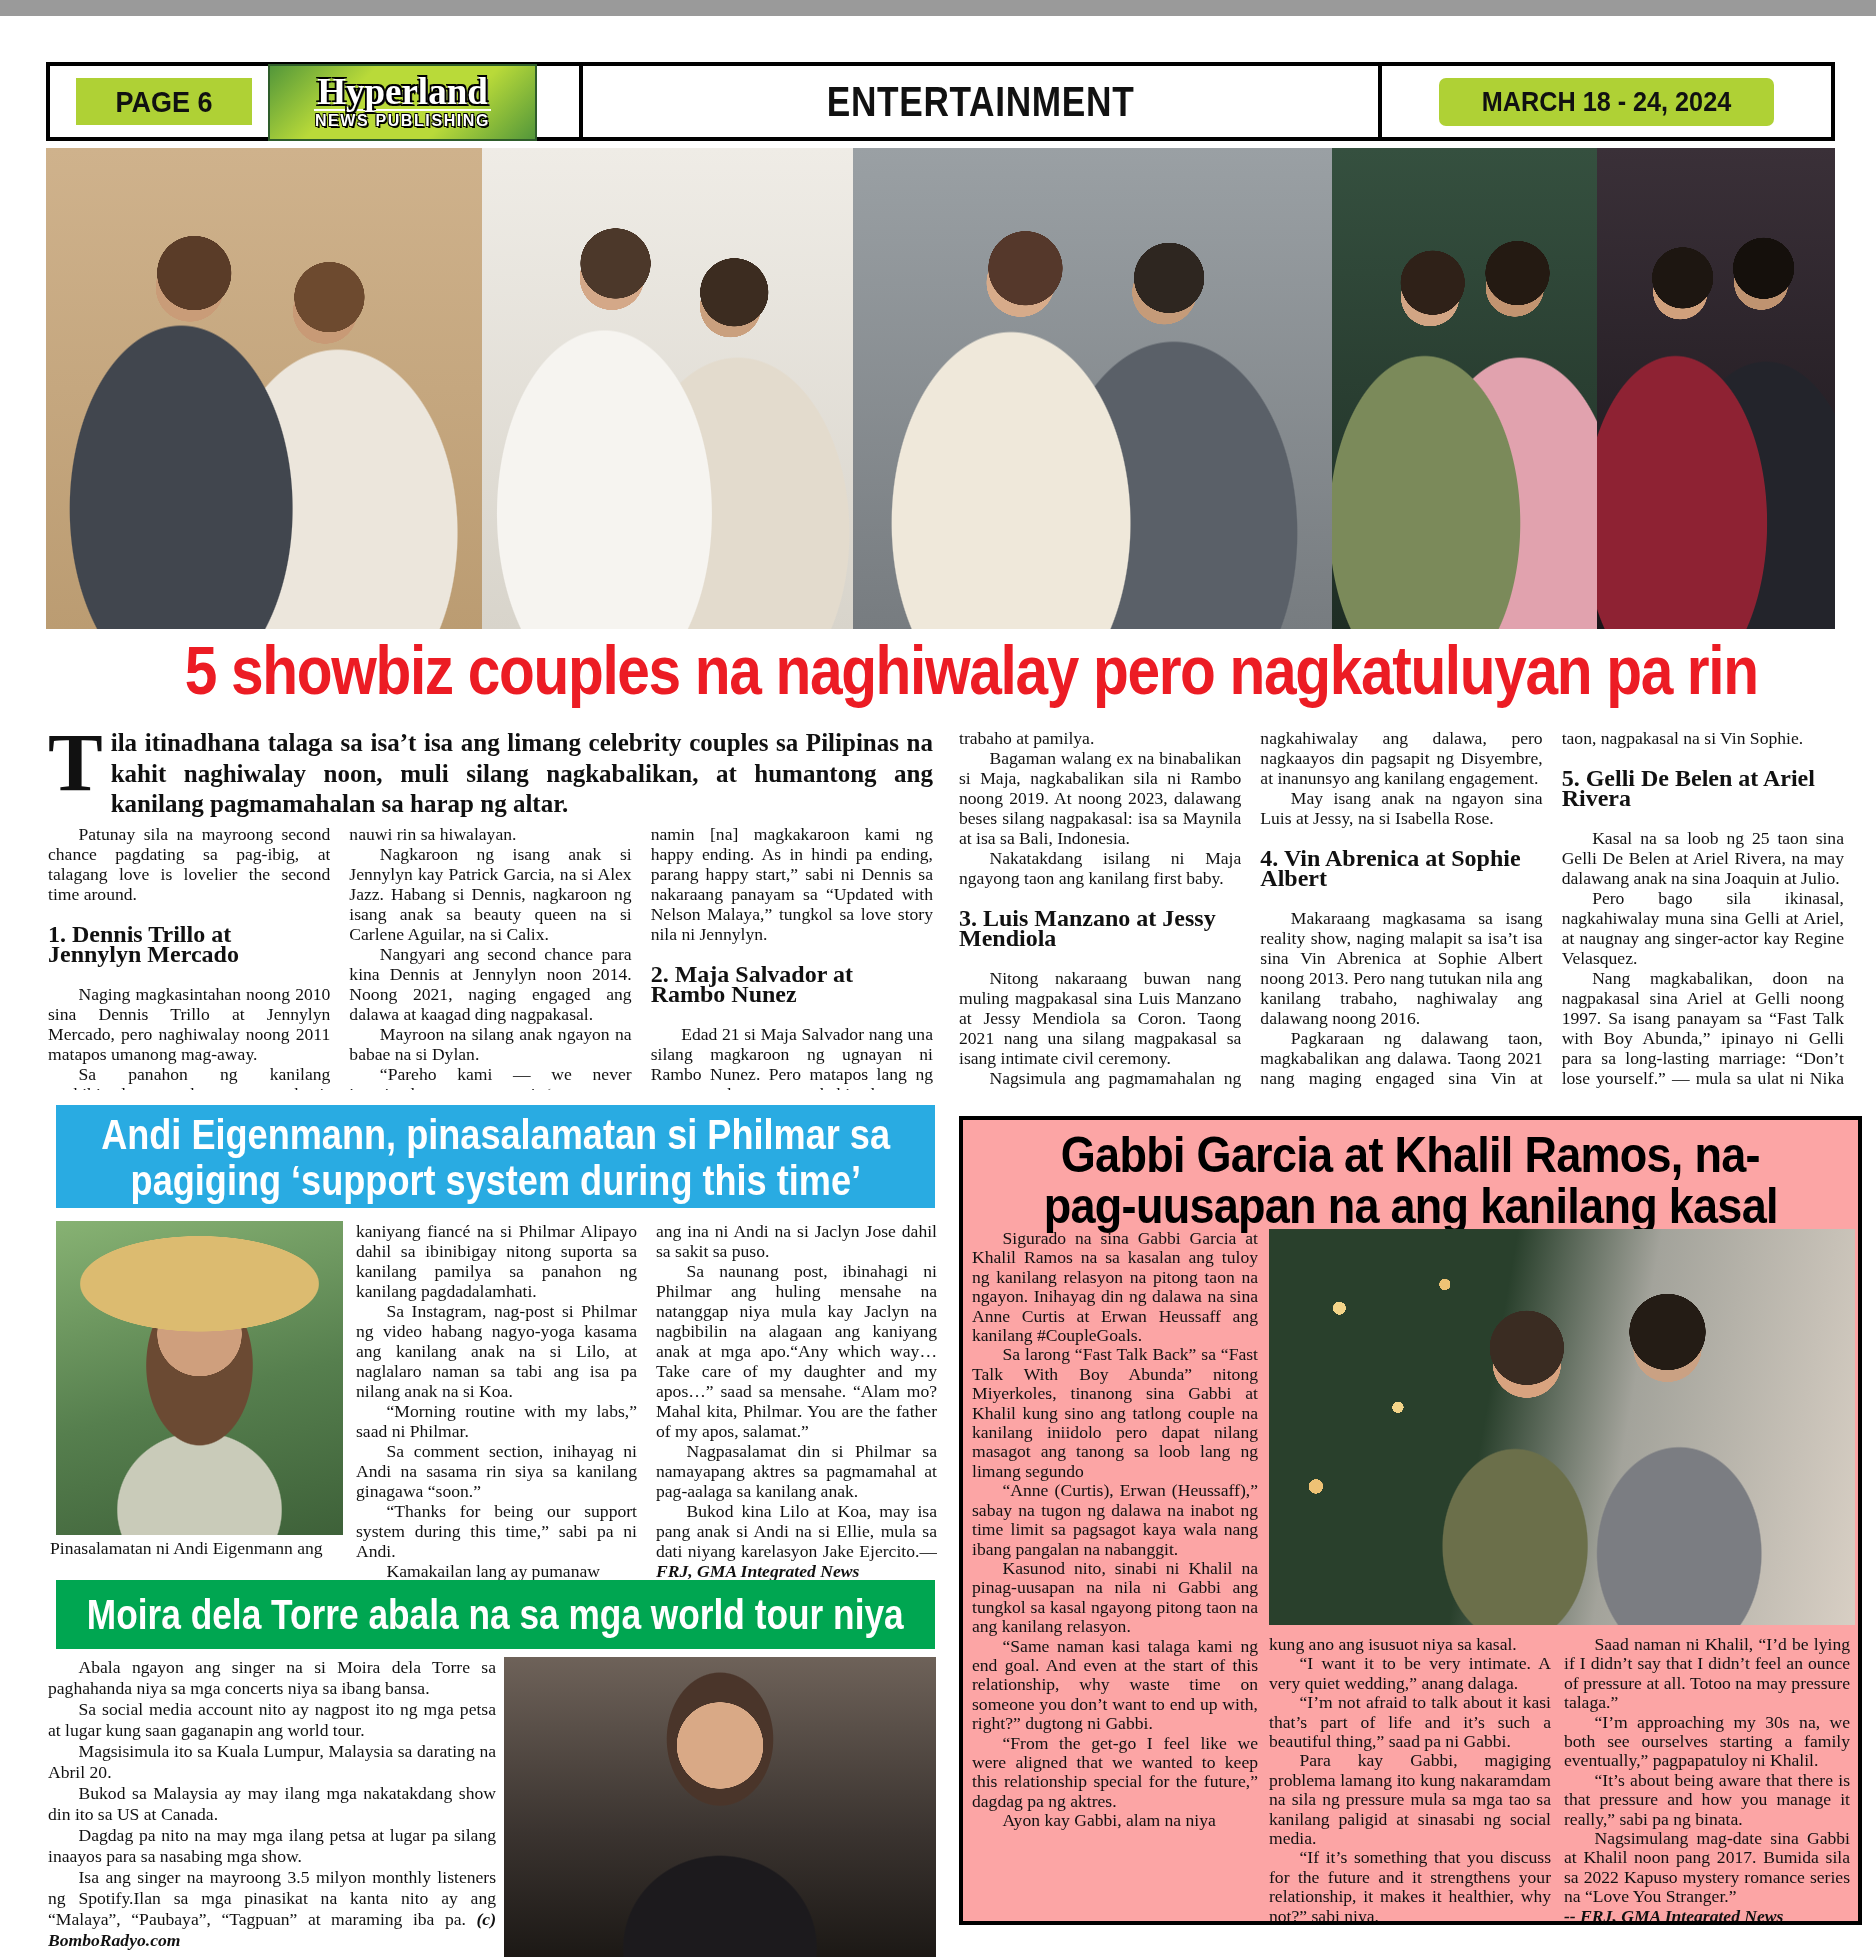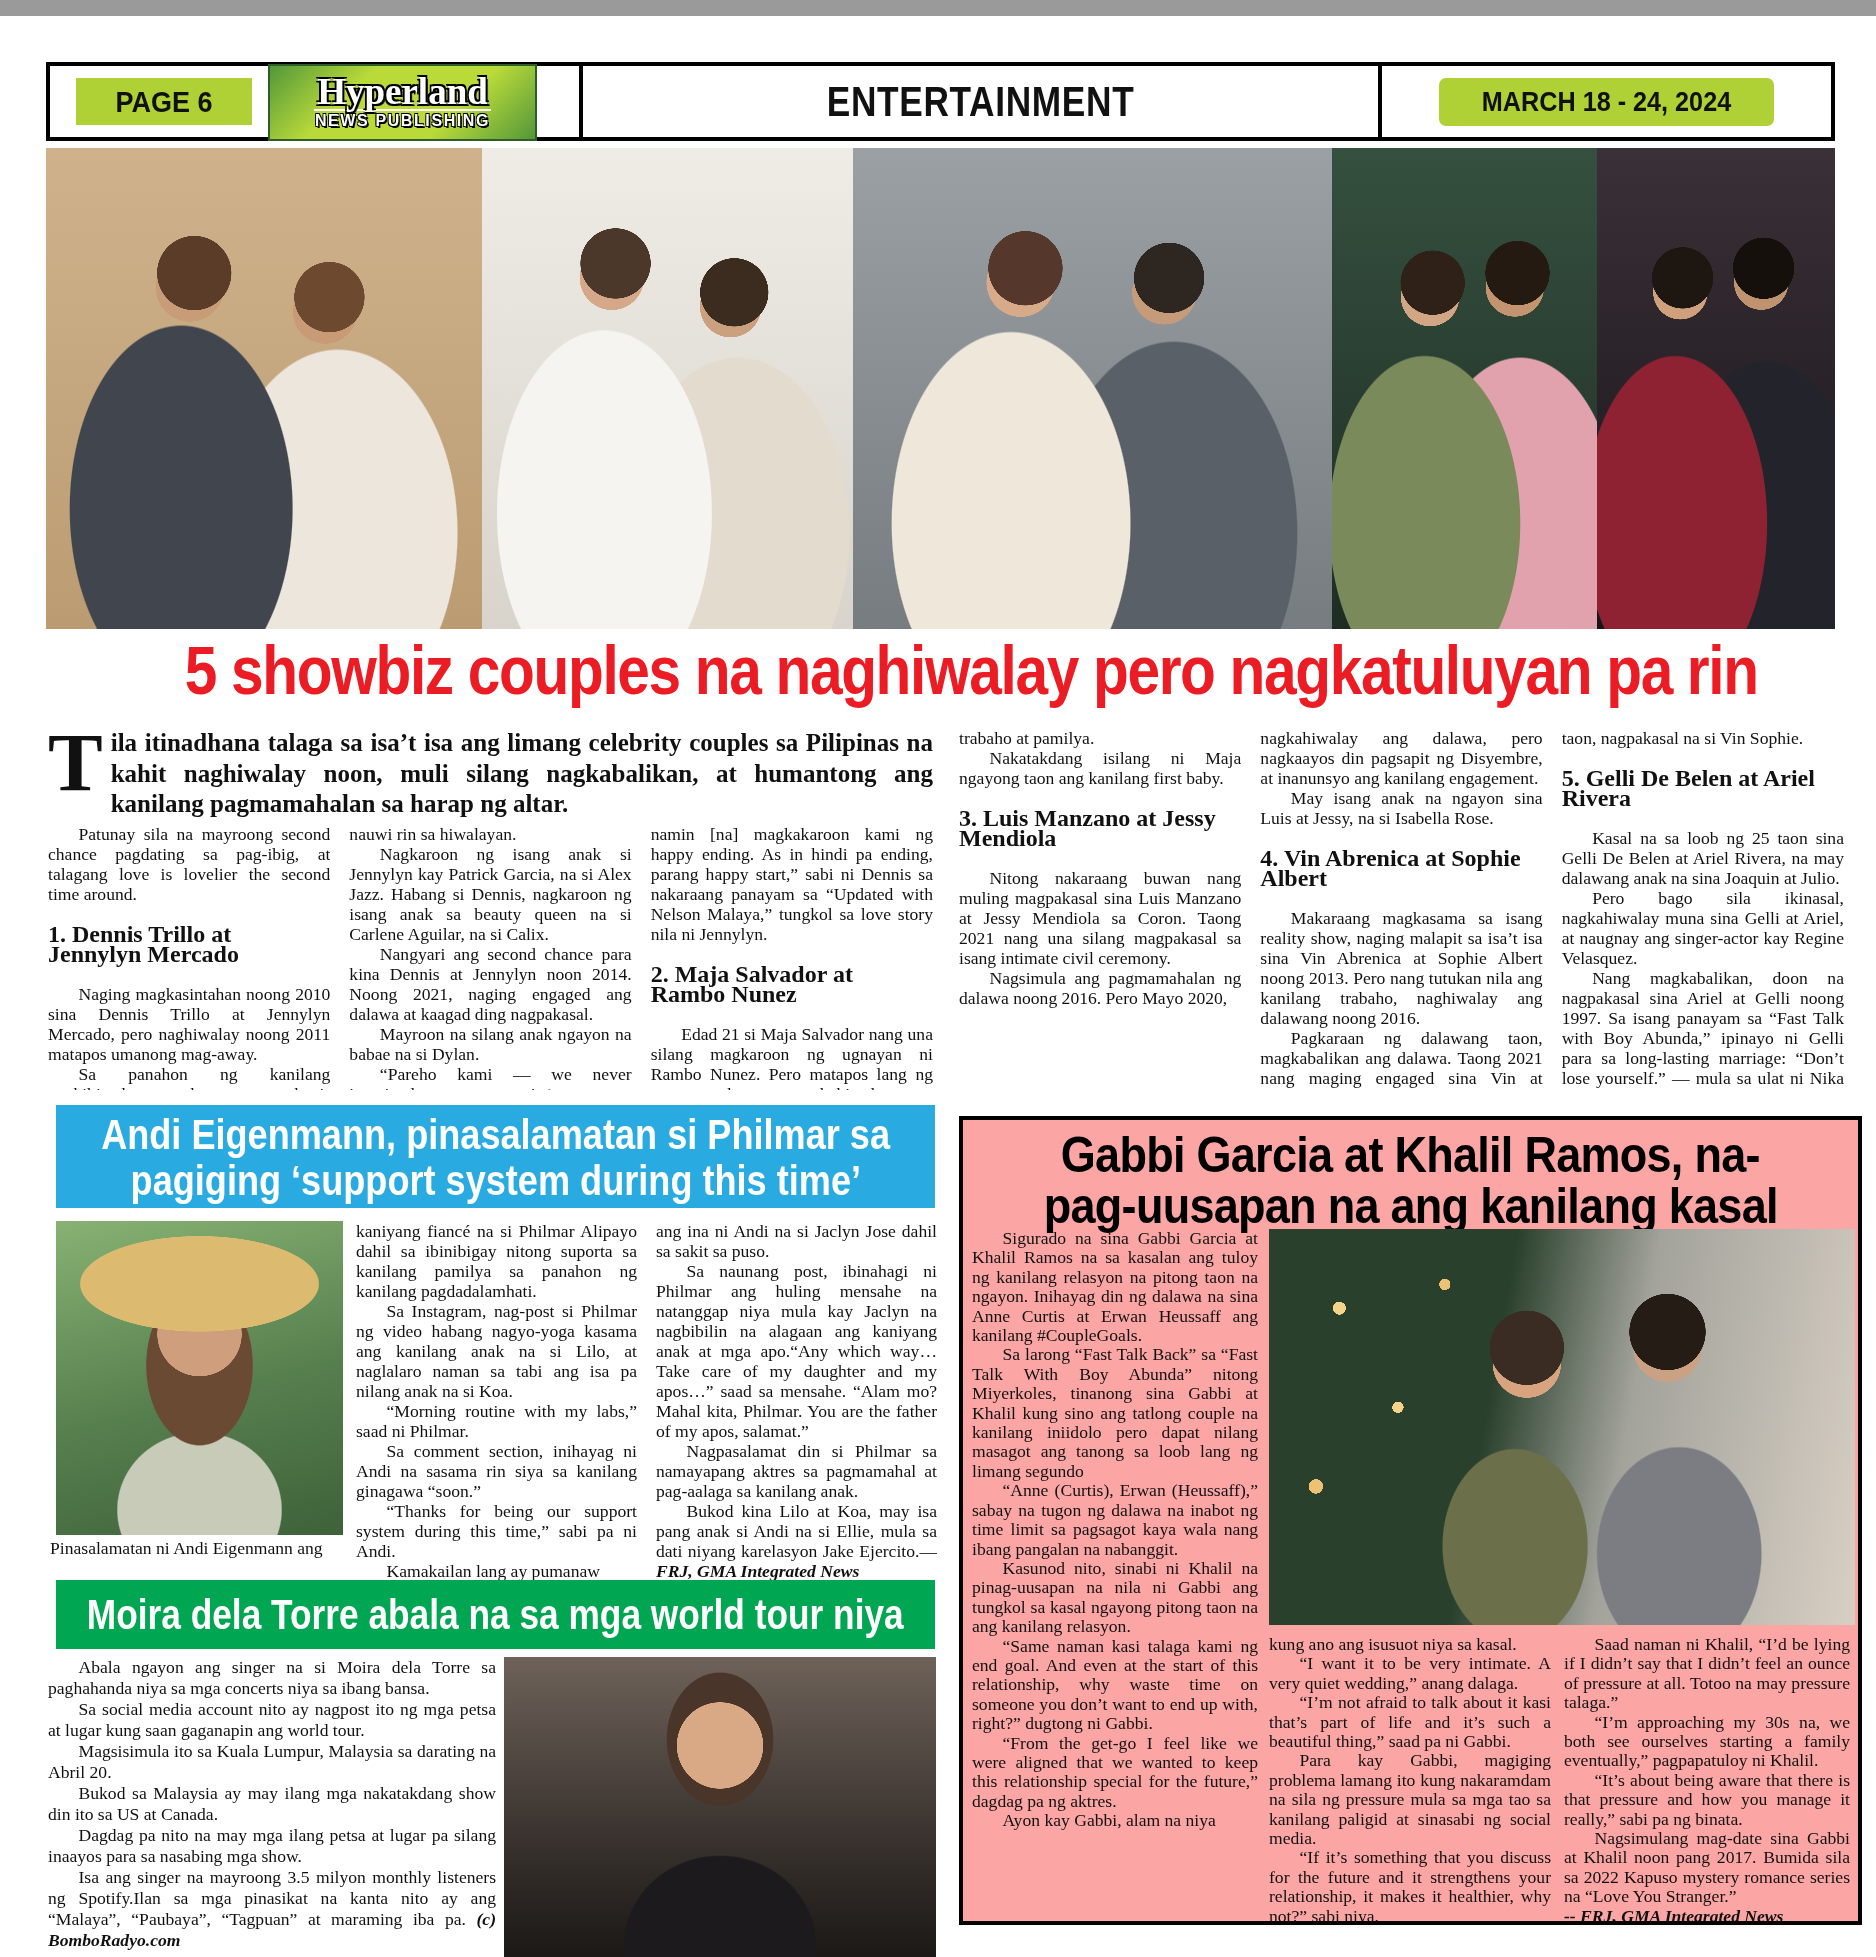--- a/index.html
+++ b/index.html
@@ -190,20 +190,21 @@
       </div>
     <div class="col">
         <div class="para noindent">namin [na] magkakaroon kami ng happy ending. As in hindi pa ending, parang happy start,” sabi ni Dennis sa nakaraang panayam sa “Updated with Nelson Malaya,” tungkol sa love story nila ni Jennylyn.</div>
         <div class="subhead">2. Maja Salvador at Rambo Nunez</div>
         <div class="para">Edad 21 si Maja Salvador nang una silang magkaroon ng ugnayan ni Rambo Nunez. Pero matapos lang ng apat na buwan, nagkahiwalay ang dalawa para tutukan ang kani-kanilang</div>
       </div>
   </div>
   <div class="cols cols456">
     <div class="col">
         <div class="para noindent">trabaho at pamilya.</div>
+        <div class="para">Bagaman walang ex na binabalikan si Maja, nagkabalikan sila ni Rambo noong 2019.  At noong 2023, dalawang beses silang nagpakasal: isa sa Maynila at isa sa Bali, Indonesia.</div>
         <div class="para">Nakatakdang isilang ni Maja ngayong taon ang kanilang first baby.</div>
         <div class="subhead">3. Luis Manzano at Jessy Mendiola</div>
         <div class="para">Nitong nakaraang buwan nang muling magpakasal sina Luis Manzano at Jessy Mendiola sa Coron. Taong 2021 nang una silang magpakasal sa isang intimate civil ceremony.</div>
         <div class="para">Nagsimula ang pagmamahalan ng dalawa noong 2016. Pero Mayo 2020,</div>
       </div>
     <div class="col">
         <div class="para noindent">nagkahiwalay ang dalawa, pero nagkaayos din pagsapit ng Disyembre, at inanunsyo ang kanilang engagement.</div>
         <div class="para">May isang anak na ngayon sina Luis at Jessy, na si Isabella Rose.</div>
         <div class="subhead">4. Vin Abrenica at Sophie Albert</div>
         <div class="para">Makaraang magkasama sa isang reality show, naging malapit sa isa’t isa sina Vin Abrenica at Sophie Albert noong 2013. Pero nang tutukan nila ang kanilang trabaho, naghiwalay ang dalawang noong 2016.</div>

